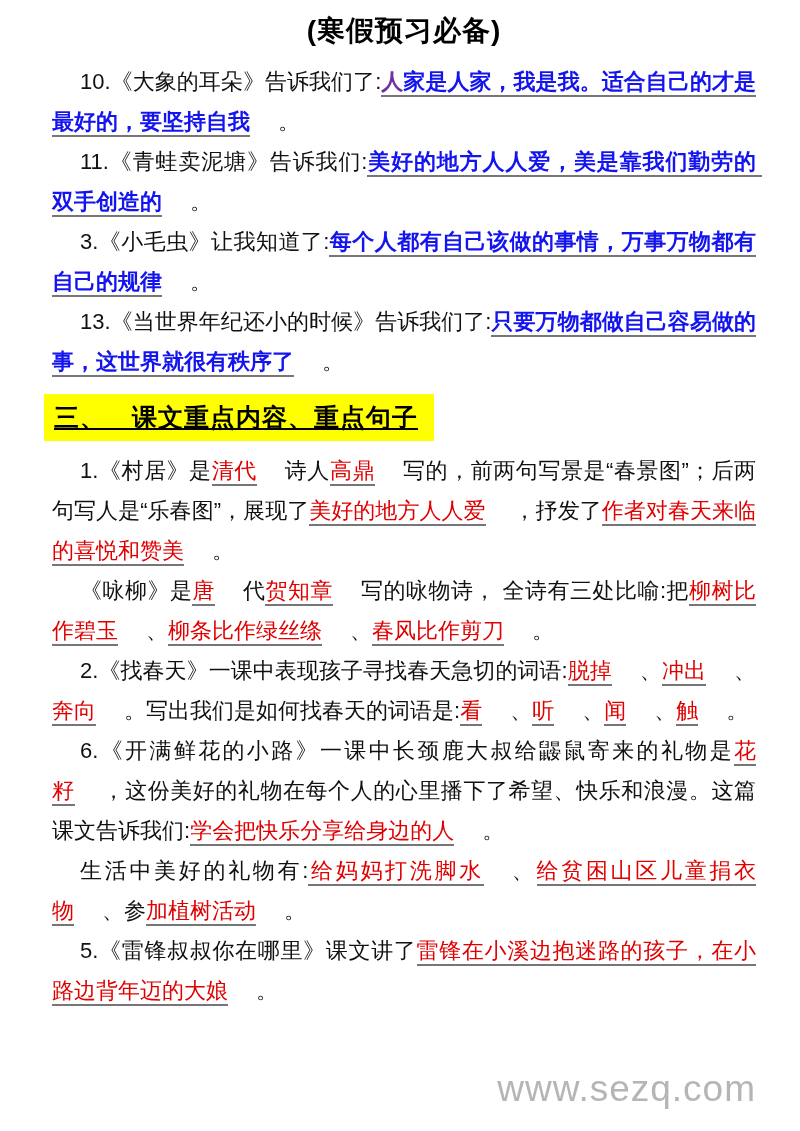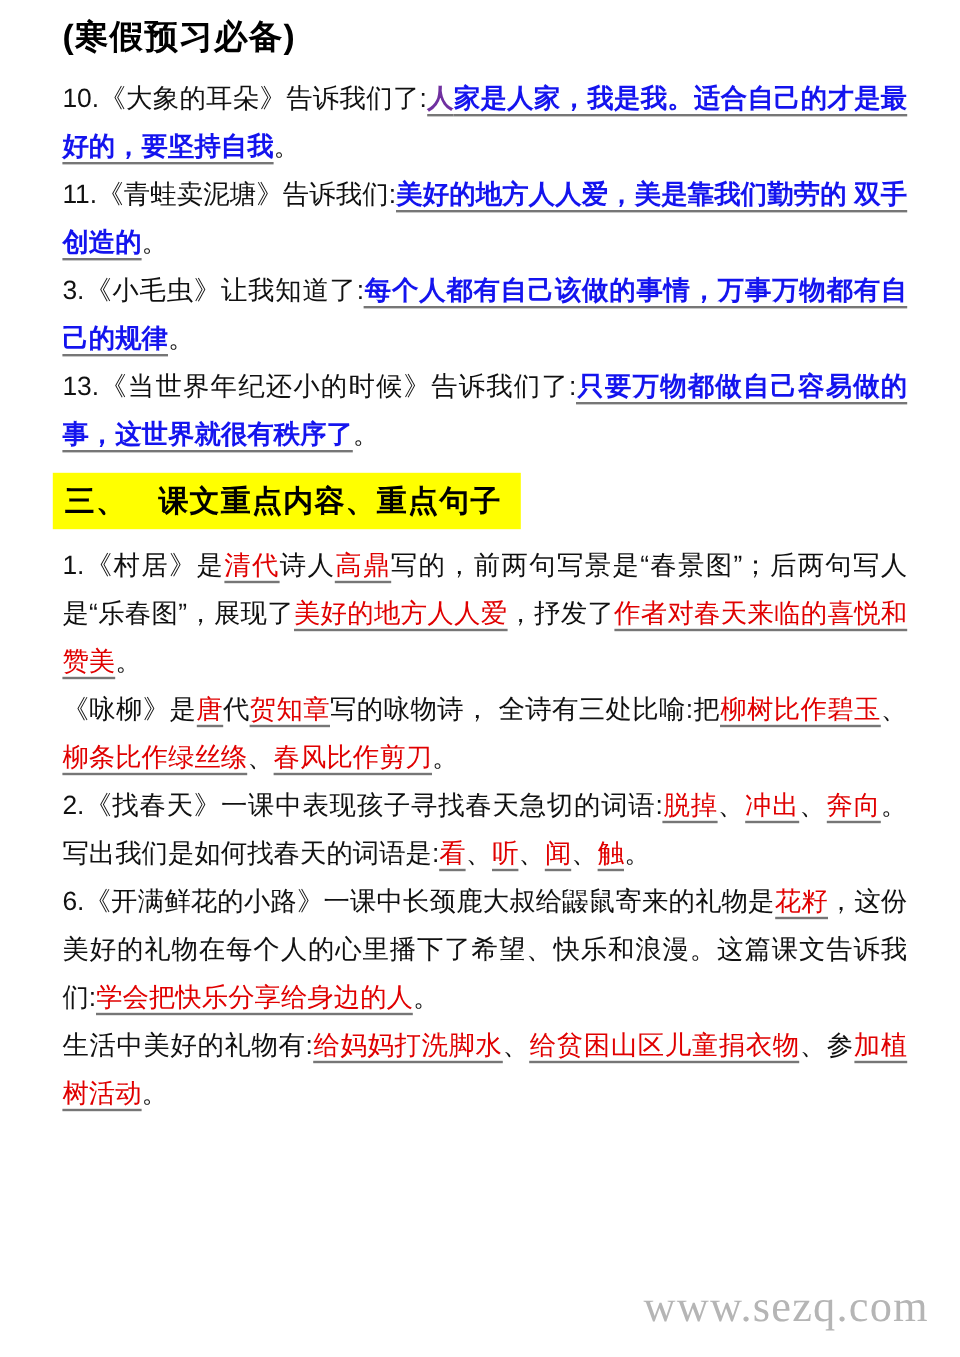--- a/index.html
+++ b/index.html
@@ -20,31 +20,32 @@
     height: 1131px;
     padding: 12px 44px 0 52px;
     position: relative;
   }
   .doc-title {
     font-size: 28px;
     font-weight: bold;
     color: #000000;
     margin: 0 0 12px 0;
     letter-spacing: 1px;
+    text-align: center;
   }
   .para {
     font-size: 22px;
     line-height: 40px;
     margin: 0;
     color: #111111;
     text-align: justify;
     font-weight: 400;
   }
   .seg { white-space: pre-wrap; }
-  .seg-k { color: var(--text-black, #111); }
+  .seg-k { color: var(--text-black, #111); margin-left: 28px; }
   .seg-b {
     color: var(--blue, #1414ee);
     font-weight: bold;
     border-bottom: 2px solid var(--underline, #767676);
     padding-bottom: 1px;
   }
   .seg-r {
     color: var(--red, #e00000);
     font-weight: normal;
     border-bottom: 2px solid var(--underline, #767676);
@@ -60,30 +61,30 @@
     margin: 12px 0 10px -8px;
   }
   .section-header {
     display: inline-block;
     background: var(--yellow, #ffff00);
     color: #000000;
     font-size: 25px;
     font-weight: bold;
     padding: 7px 16px 7px 10px;
     letter-spacing: 1px;
+    text-decoration: underline;
   }
   .watermark {
     position: absolute;
-    right: 26px;
+    right: 44px;
     top: 1068px;
     font-size: 37px;
     color: var(--wm, #b5b5b5);
     letter-spacing: 1px;
     font-weight: 400;
-    font-family: Liberation Serif, serif;
   }
 </style>
 </head>
 <body>
 
 <div class="page">
   <h1 class="doc-title">(寒假预习必备)</h1>
 
   <div class="para-block">
       <p class="para"><span class="seg seg-k">10.《大象的耳朵》告诉我们了:</span><span class="seg seg-p">人</span><span class="seg seg-b">家是人家，我是我。适合自己的才是最好的，要坚持自我</span><span class="seg seg-k">。</span></p>
@@ -95,16 +96,17 @@
   <div class="section-header-wrap">
     <span class="section-header">三、　课文重点内容、重点句子</span>
   </div>
 
   <div class="para-block">
       <p class="para"><span class="seg seg-k">1.《村居》是</span><span class="seg seg-r">清代</span><span class="seg seg-k">诗人</span><span class="seg seg-r">高鼎</span><span class="seg seg-k">写的，前两句写景是“春景图”；后两句写人是“乐春图”，展现了</span><span class="seg seg-r">美好的地方人人爱</span><span class="seg seg-k">，抒发了</span><span class="seg seg-r">作者对春天来临的喜悦和赞美</span><span class="seg seg-k">。</span></p>
       <p class="para"><span class="seg seg-k">《咏柳》是</span><span class="seg seg-r">唐</span><span class="seg seg-k">代</span><span class="seg seg-r">贺知章</span><span class="seg seg-k">写的咏物诗， 全诗有三处比喻:把</span><span class="seg seg-r">柳树比作碧玉</span><span class="seg seg-k">、</span><span class="seg seg-r">柳条比作绿丝绦</span><span class="seg seg-k">、</span><span class="seg seg-r">春风比作剪刀</span><span class="seg seg-k">。</span></p>
       <p class="para"><span class="seg seg-k">2.《找春天》一课中表现孩子寻找春天急切的词语:</span><span class="seg seg-r">脱掉</span><span class="seg seg-k">、</span><span class="seg seg-r">冲出</span><span class="seg seg-k">、</span><span class="seg seg-r">奔向</span><span class="seg seg-k">。写出我们是如何找春天的词语是:</span><span class="seg seg-r">看</span><span class="seg seg-k">、</span><span class="seg seg-r">听</span><span class="seg seg-k">、</span><span class="seg seg-r">闻</span><span class="seg seg-k">、</span><span class="seg seg-r">触</span><span class="seg seg-k">。</span></p>
       <p class="para"><span class="seg seg-k">6.《开满鲜花的小路》一课中长颈鹿大叔给鼹鼠寄来的礼物是</span><span class="seg seg-r">花籽</span><span class="seg seg-k">，这份美好的礼物在每个人的心里播下了希望、快乐和浪漫。这篇课文告诉我们:</span><span class="seg seg-r">学会把快乐分享给身边的人</span><span class="seg seg-k">。</span></p>
       <p class="para"><span class="seg seg-k">生活中美好的礼物有:</span><span class="seg seg-r">给妈妈打洗脚水</span><span class="seg seg-k">、</span><span class="seg seg-r">给贫困山区儿童捐衣物</span><span class="seg seg-k">、参</span><span class="seg seg-r">加植树活动</span><span class="seg seg-k">。</span></p>
+      <p class="para"><span class="seg seg-k">5.《雷锋叔叔你在哪里》课文讲了</span><span class="seg seg-r">雷锋在小溪边抱迷路的孩子，在小路边背年迈的大娘</span><span class="seg seg-k">。</span></p>
     </div>
 
   <div class="watermark">www.sezq.com</div>
 </div>
 
 </body></html>

